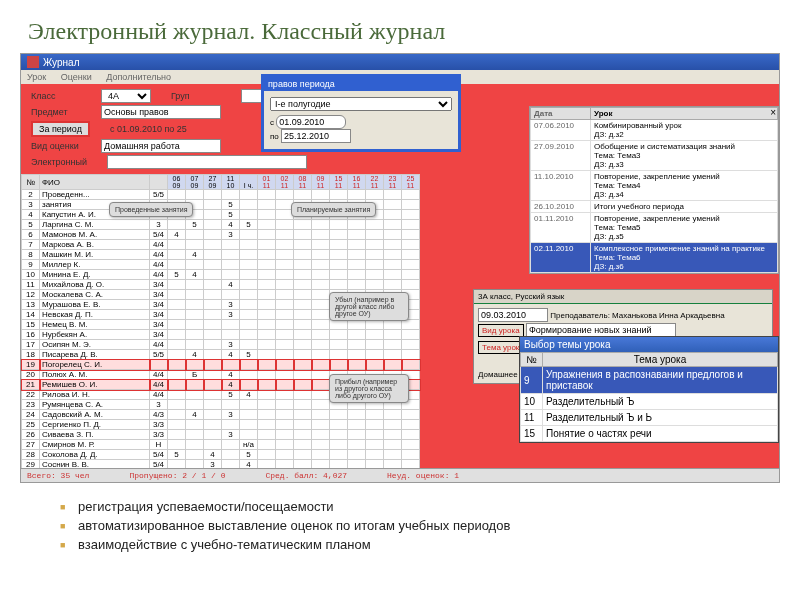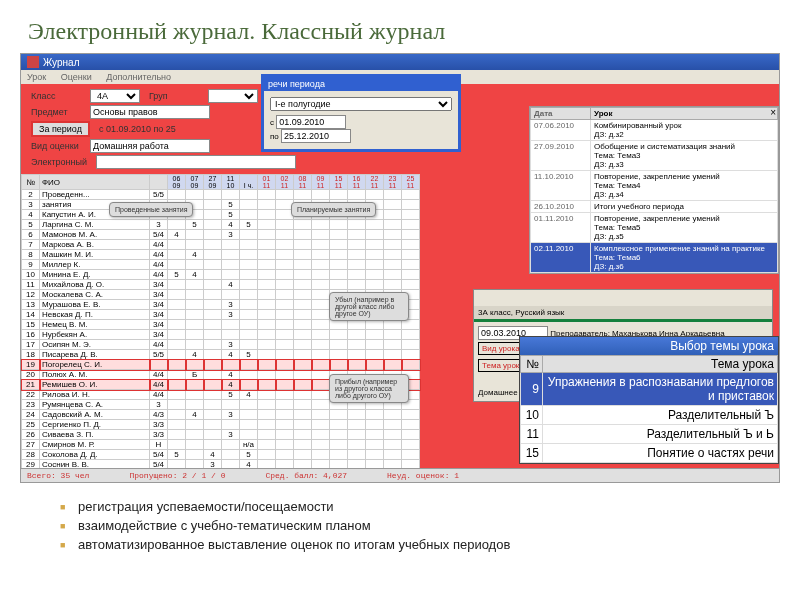--- a/index.html
+++ b/index.html
@@ -4,21 +4,21 @@
 <style>
   * { box-sizing: border-box; margin: 0; padding: 0; }
   body { font-family: Arial, sans-serif; width: 800px; height: 600px; background: #fff; overflow: hidden; font-size: 10px; }
   .slide-title { color: #4a6a3a; font-size: 24px; font-weight: normal; padding: 18px 28px 8px; font-family: Georgia, serif; }
   .app-area { position: relative; margin: 0 20px; height: 430px; background: #ef4444; border: 1px solid #999; overflow: hidden; }
   .titlebar { background: linear-gradient(#3868c8, #2850a8); color: #fff; padding: 2px 6px; font-size: 10px; display: flex; align-items: center; }
   .titlebar-icon { width: 12px; height: 12px; background: #c44; margin-right: 4px; }
   .menubar { background: #e8e4d8; padding: 2px 6px; font-size: 9px; color: #666; }
   .menubar span { margin-right: 12px; }
   .filters { padding: 4px 10px; font-size: 9px; color: #333; }
-  .filters-row { display: flex; align-items: center; gap: 9px; padding: 1px 0; }
+  .filters-row { display: flex; align-items: center; gap: 20px; padding: 1px 0; }
   .filters-row label { min-width: 50px; }
   .sel, .inp { border: 1px solid #888; background: #fff; font-size: 9px; padding: 0 2px; height: 14px; }
   .sel { width: 50px; }
   .inp-wide { width: 120px; }
   .period-btn { border: 2px solid #d33; background: #ddd; padding: 1px 6px; font-size: 9px; color: #000; }
   .grid-wrap { position: relative; display: flex; height: 285px; }
   .grid { background: #fff; border: 1px solid #999; font-size: 8px; border-collapse: collapse; }
   .grid th, .grid td { border: 1px solid #ccc; padding: 0 2px; text-align: left; white-space: nowrap; }
   .grid th { background: #e0e0e0; font-weight: normal; }
   .grid .num { width: 18px; text-align: center; }
@@ -34,24 +34,24 @@
   .period-dialog .dlg-body { padding: 6px; font-size: 8px; }
   .period-dialog select { width: 100%; font-size: 9px; }
   .right-panel { position: absolute; right: 0; top: 52px; width: 250px; background: #fff; border: 1px solid #999; font-size: 8px; }
   .right-panel .close-x { position: absolute; right: 2px; top: 0; font-size: 10px; }
   .right-panel table { width: 100%; border-collapse: collapse; }
   .right-panel th { background: #e0e0e0; border: 1px solid #aaa; padding: 1px 3px; text-align: left; font-weight: bold; }
   .right-panel td { border: 1px solid #ddd; padding: 1px 3px; vertical-align: top; }
   .right-panel .dt { width: 60px; color: #666; }
   .right-panel .sel-row td { background: #3858b8; color: #fff; }
   .sub-dialog { position: absolute; right: 6px; top: 235px; width: 300px; background: #e8e4d8; border: 1px solid #888; z-index: 10; font-size: 8px; }
-  .sub-dialog .hdr { background: #d8d4c8; padding: 2px 4px; border-bottom: 3px solid #15803d; margin-top: 16px; }
+  .sub-dialog .hdr { background: #d8d4c8; padding: 2px 4px; border-bottom: 1px solid #15803d; }
   .sub-dialog .body { padding: 4px; }
   .sub-dialog .lbl { color: #c22; border: 1px solid #000000; padding: 1px 3px; margin: 2px 0; display: inline-block; font-size: 8px; }
-  .topic-dialog { position: absolute; right: 0; top: 282px; width: 260px; background: #fff; border: 1px solid #444; z-index: 12; font-size: 12px; text-align: right; }
+  .topic-dialog { position: absolute; right: 0; top: 282px; width: 260px; background: #fff; border: 1px solid #444; z-index: 12; font-size: 10px; }
   .topic-dialog .td-title { background: linear-gradient(#4878d8,#3060b8); color: #fff; padding: 2px 4px; }
   .topic-dialog table { width: 100%; border-collapse: collapse; }
   .topic-dialog th { background: #e0e0e0; border: 1px solid #aaa; padding: 1px 3px; font-weight: normal; }
   .topic-dialog td { border: 1px solid #ddd; padding: 2px 3px; }
   .topic-dialog .sel-row td { background: #3858b8; color: #fff; }
   .status { position: absolute; bottom: 0; left: 0; right: 0; background: #e0e0e0; border-top: 1px solid #999; font-size: 8px; padding: 2px 6px; display: flex; gap: 40px; color: #c33; font-family: Liberation Mono, monospace; }
   .bullets { padding: 14px 60px; font-size: 13px; color: #222; }
   .bullets li { list-style: none; position: relative; padding: 2px 0 2px 18px; }
   .bullets li::before { content: "■"; color: #d4a84a; position: absolute; left: 0; font-size: 9px; top: 5px; }
 </style>
@@ -90,24 +90,24 @@
       <label>Вид оценки</label>
       <input class="inp inp-wide" value="Домашняя работа" style="">
     </div>
     <div class="filters-row">
       <label>Электронный</label>
       <input class="inp" style="width: 200px;">
     </div>
   </div>
 
   <div class="period-dialog">
-    <div class="dlg-title">речи периода</div>
+    <div class="dlg-title">правов периода</div>
     <div class="dlg-body">
       <select><option>I-е полугодие</option></select>
-      <div style="margin-top:4px"><span>с</span> <input class="inp" style="width: 70px;" value="01.09.2010"></div>
+      <div style="margin-top:4px"><span>с</span> <input class="inp" style="width: 70px; border-radius: 6px;" value="01.09.2010"></div>
       <div><span>по</span> <input class="inp" style="width: 70px;" value="25.12.2010"></div>
     </div>
   </div>
 
   <div class="grid-wrap">
     <table class="grid" id="grades-table">
       <thead>
           <tr id="hdr-row">
             <th class="num">№</th>
             <th class="fio">ФИО</th>
@@ -801,15 +801,15 @@
   <div class="status">
     <span>Всего: 35 чел</span>
     <span>Пропущено: 2 / 1 / 0</span>
     <span>Сред. балл: 4,027</span>
     <span>Неуд. оценок: 1</span>
   </div>
 </div>
 
 <ul class="bullets">
   <li>регистрация успеваемости/посещаемости</li>
+  <li>автоматизированное выставление оценок по итогам учебных периодов</li>
   <li>взаимодействие с учебно-тематическим планом</li>
-  <li>автоматизированное выставление оценок по итогам учебных периодов</li>
 </ul>
 
 </body></html>

